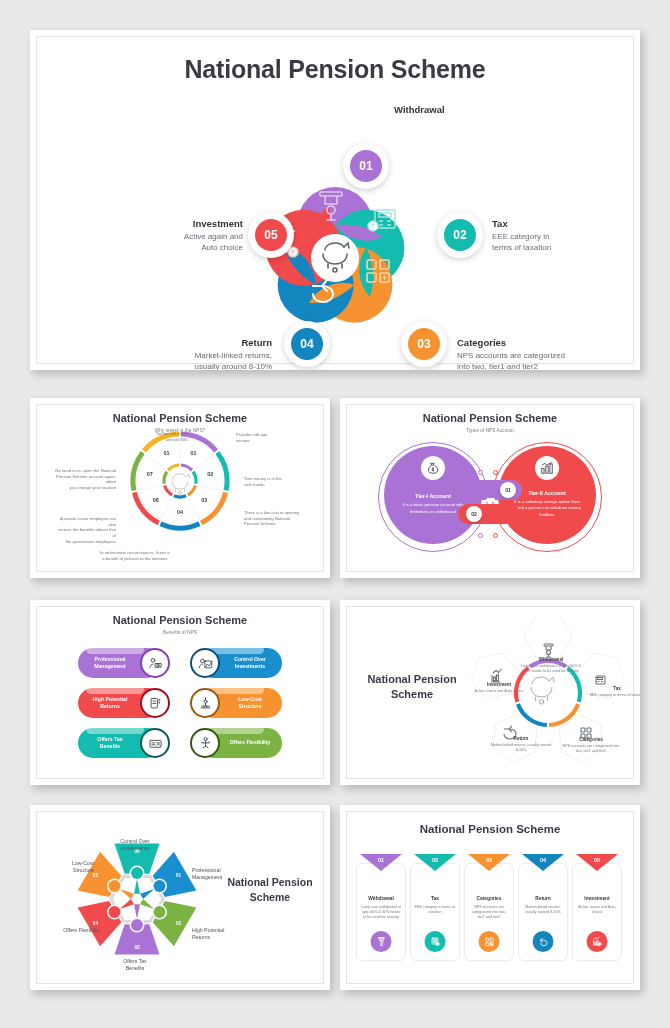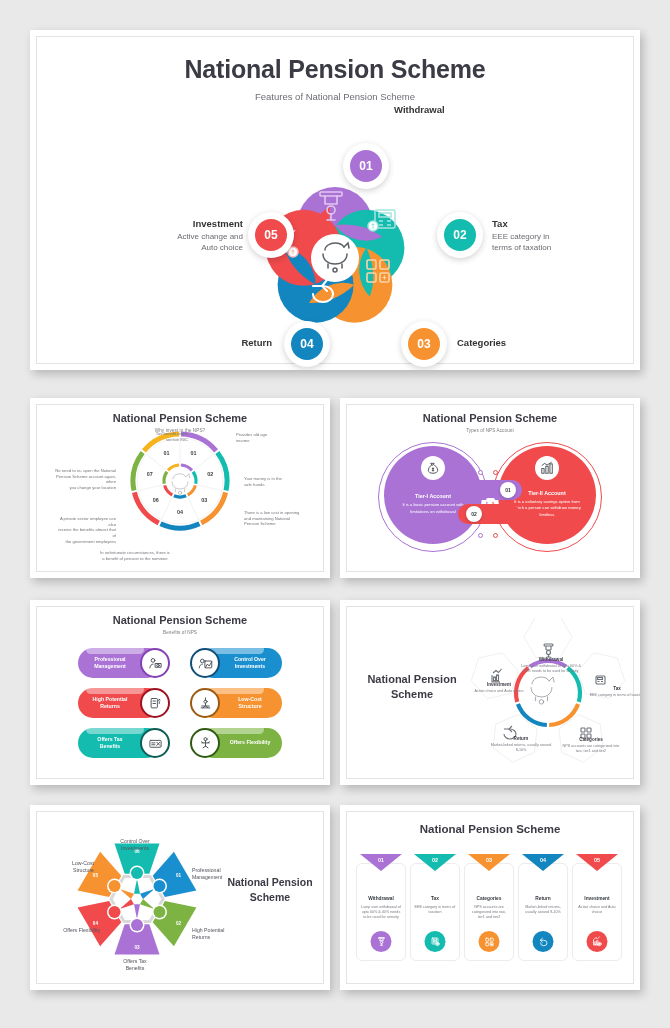--- a/index.html
+++ b/index.html
@@ -109,21 +109,20 @@
   .big-side-title { position:absolute; font-weight:bold; color:#3b3b45; text-align:center; }
 </style>
 </head>
 <body>
 
 <div class="page">
 
   <div class="slide slide-hero">
     <div class="inner-border"></div>
     <div class="h-title hero-title">National Pension Scheme</div>
-    <div class="hero-sub">Features of National Pension Scheme</div>
 
     <div class="pinwheel">
       <svg width="200" height="200" viewBox="0 0 200 200">
         <g id="pw">
             <circle cx="100.00" cy="67.00" r="38" fill="#a972d4" opacity="1"></circle>
             <circle cx="131.38" cy="89.80" r="38" fill="#13bcae" opacity="1"></circle>
             <circle cx="119.40" cy="126.70" r="38" fill="#f69330" opacity="1"></circle>
             <circle cx="80.60" cy="126.70" r="38" fill="#1386c0" opacity="1"></circle>
             <circle cx="68.62" cy="89.80" r="38" fill="#f04a4c" opacity="1"></circle>
             <path d="M 100.0 67.0 Q 127.6 63.7 147.5 78.8 A 38 38 0 0 1 100.0 67.0 Z" fill="#a972d4"></path>
@@ -203,27 +202,31 @@
     <div class="hero-label right" style="left:364px; top:74px; width:180px;">
       <span class="lh">Withdrawal</span>
     </div>
     <div class="hero-label right" style="left:462px; top:188px; width:110px;">
       <span class="lh">Tax</span>
       <span class="lb" style="white-space:pre-line">EEE category in
 terms of taxation</span>
     </div>
     <div class="hero-label right" style="left:427px; top:307px; width:150px;">
       <span class="lh">Categories</span>
+      <span class="lb" style="white-space:pre-line">NPS accounts are categorized
+into two, tier1 and tier2</span>
     </div>
     <div class="hero-label left" style="left:92px; top:307px; width:150px;">
       <span class="lh">Return</span>
+      <span class="lb" style="white-space:pre-line">Market-linked returns,
+usually around 8-10%</span>
     </div>
     <div class="hero-label left" style="left:108px; top:188px; width:105px;">
       <span class="lh">Investment</span>
-      <span class="lb" style="white-space:pre-line">Active change and
+      <span class="lb" style="white-space:pre-line">Active again and
 Auto choice</span>
     </div>
   </div>
 
   <div class="slide row2a">
     <div class="inner-border"></div>
     <div class="s-title">National Pension Scheme</div>
     <div class="s-sub">Why invest in the NPS?</div>
 
     <svg style="position:absolute;left:97px;top:30px;" width="106" height="106" viewBox="0 0 106 106">

